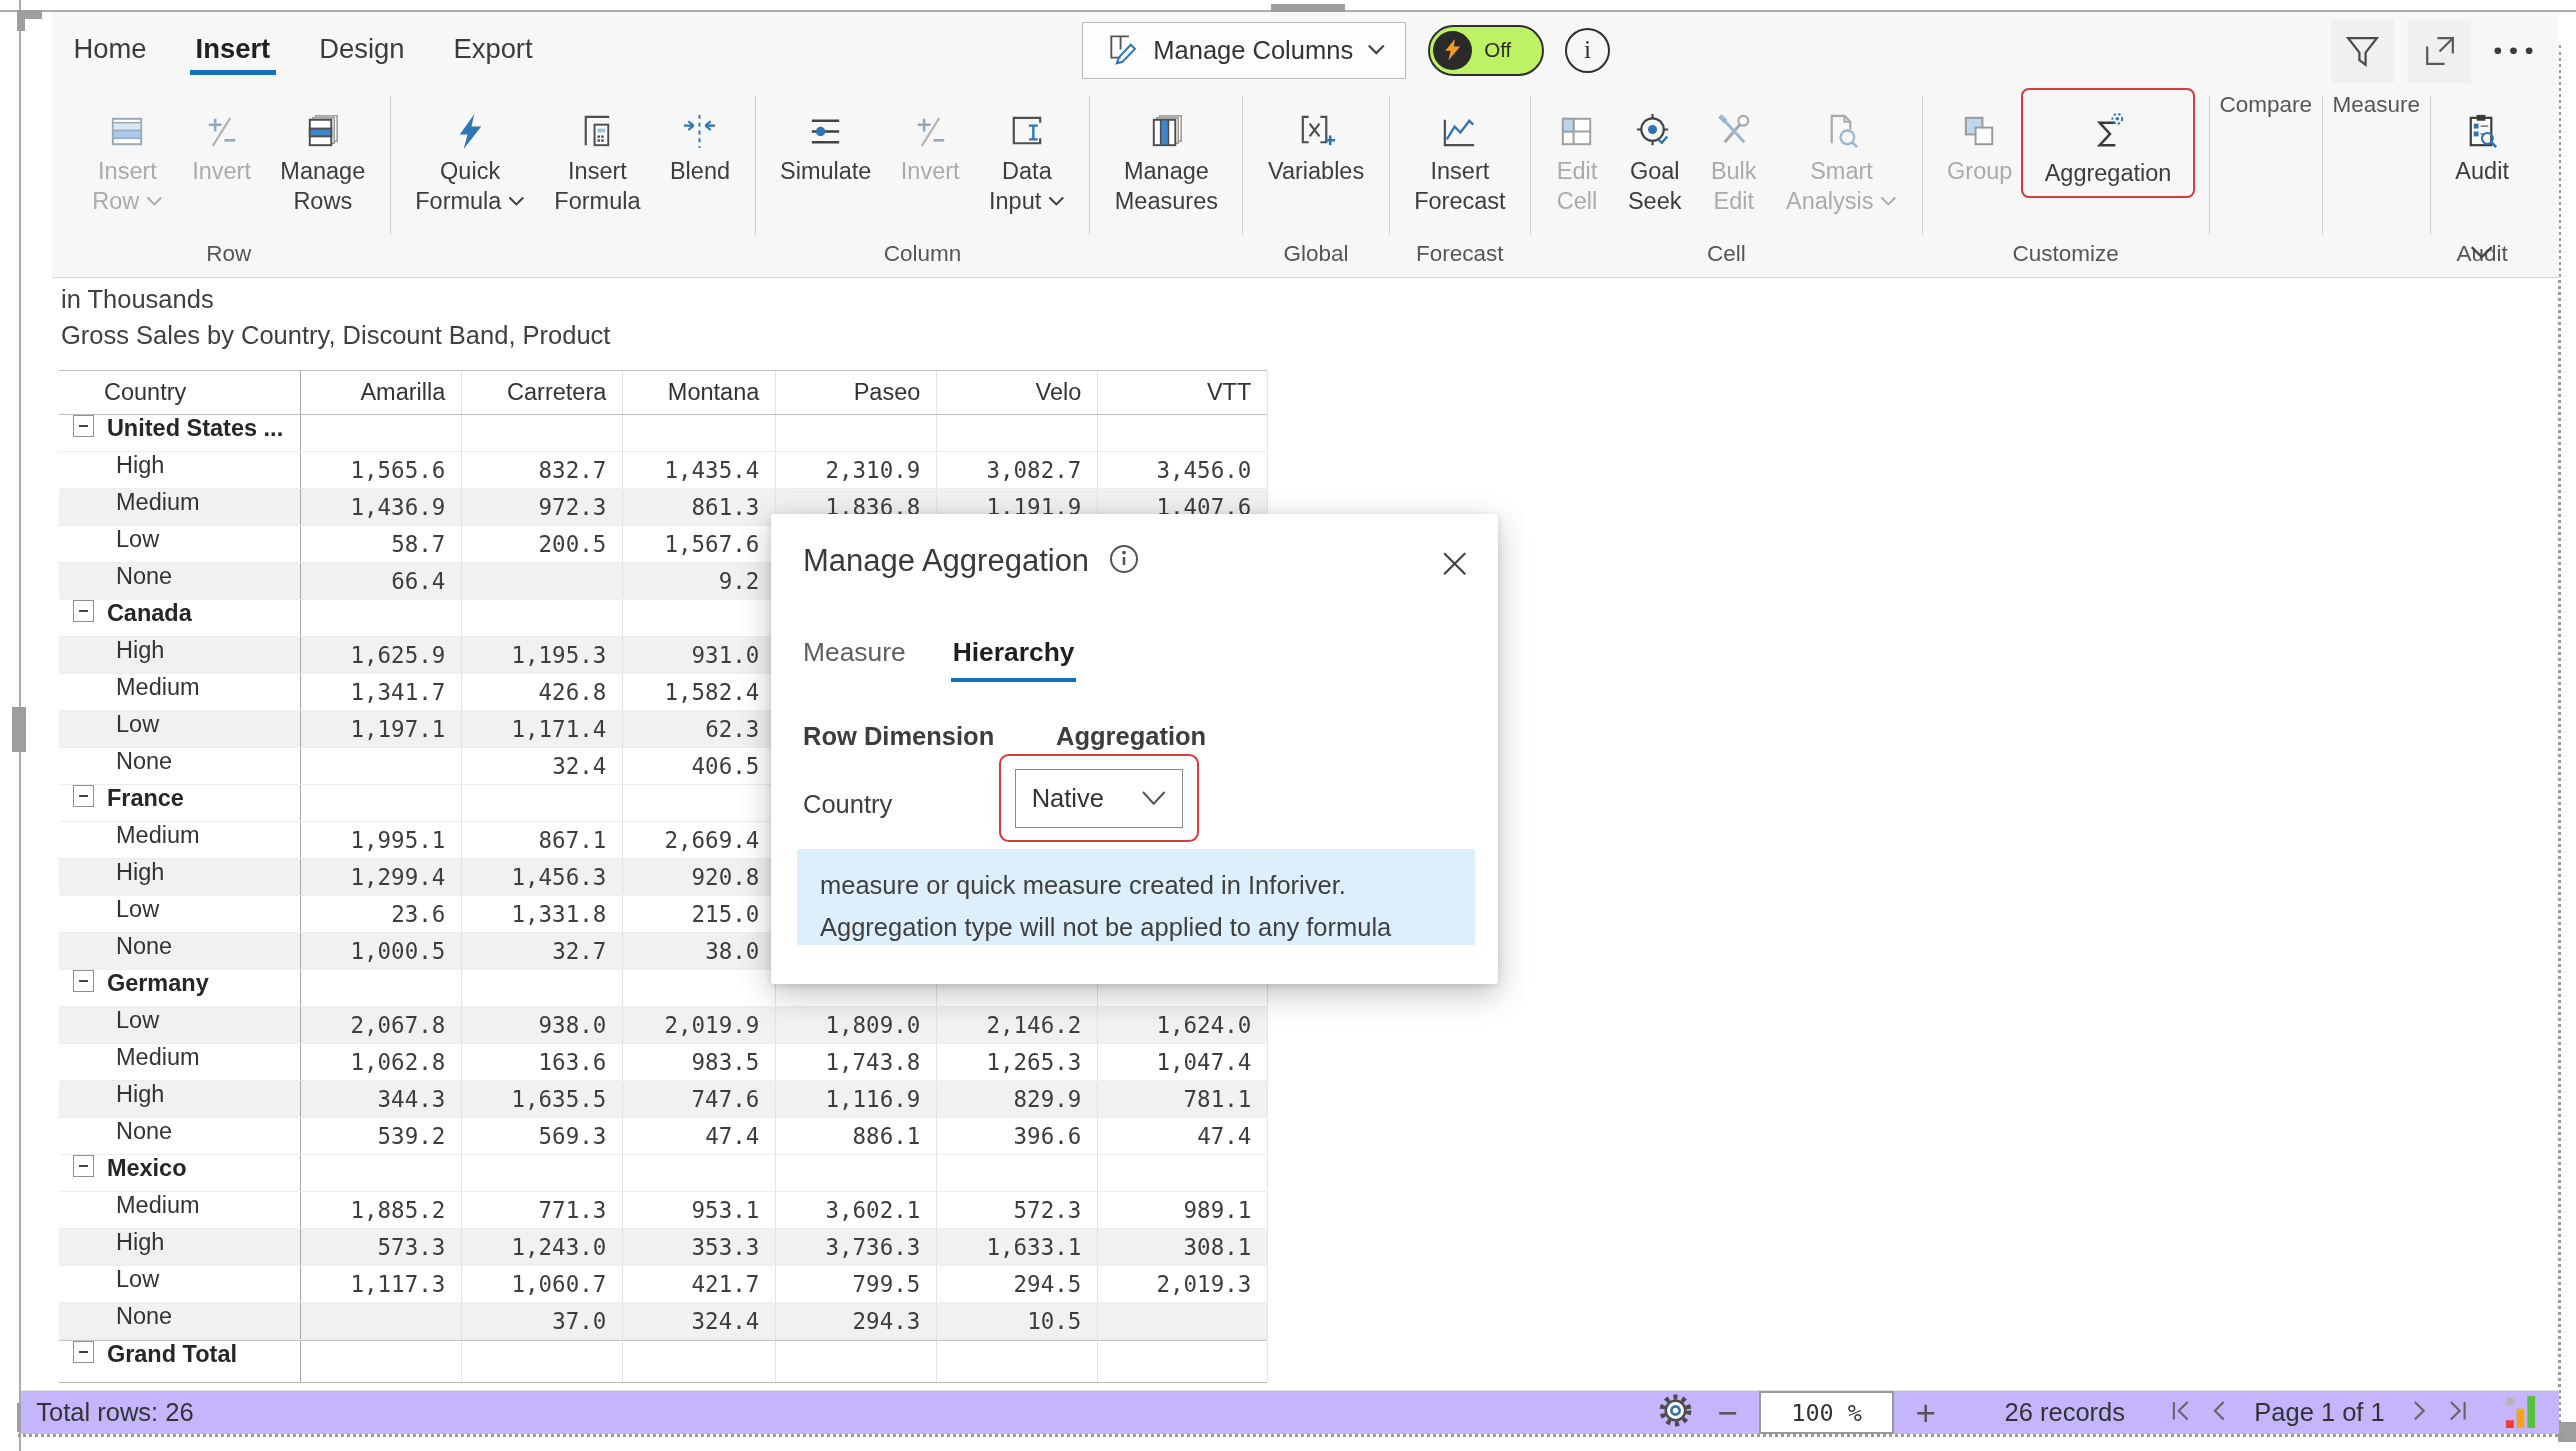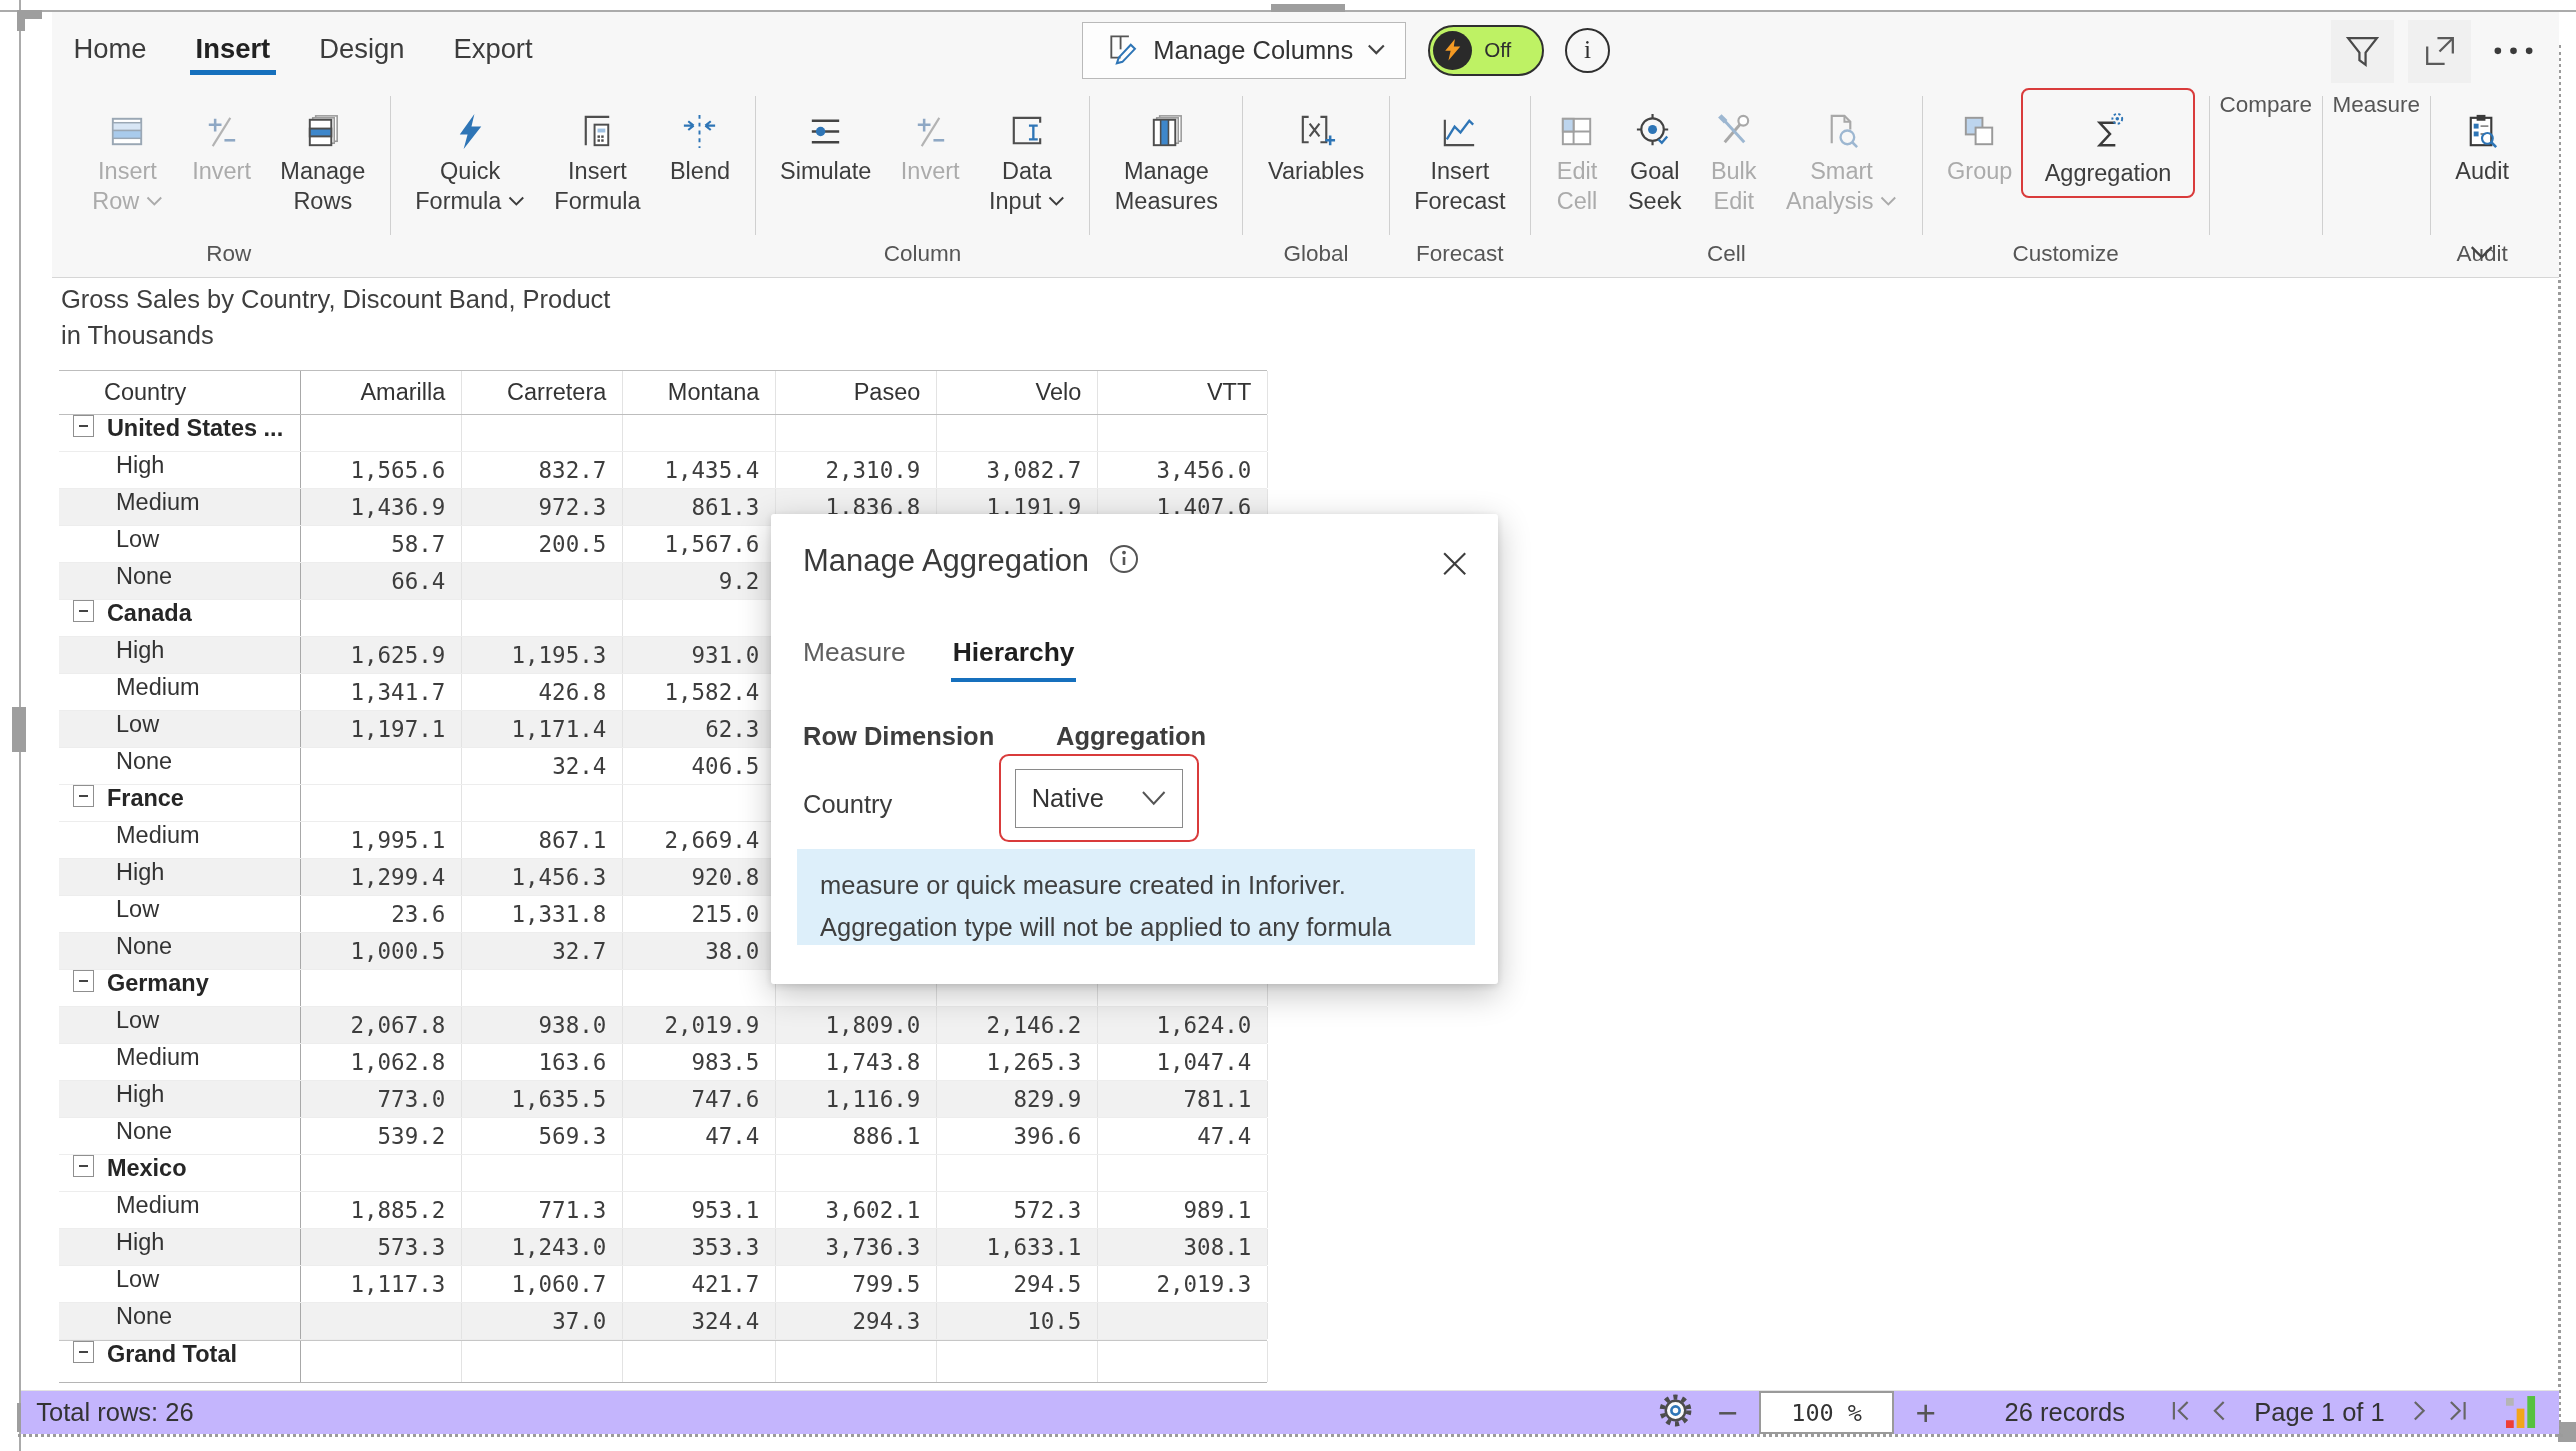--- a/index.html
+++ b/index.html
@@ -458,22 +458,22 @@
     </div>
 
   <div class="ribbon-collapse">
     <svg width="25.5" height="15.7" viewBox="0 0 17 11">
         <path d="M1.5 1.5 L8.5 8.5 L15.5 1.5" fill="none" stroke="#444" stroke-width="1.6"></path>
       </svg>
   </div>
 </div>
 
 <div class="vtitle">
+  <div>in Thousands</div>
   <div>Gross Sales by Country, Discount Band, Product</div>
-  <div>in Thousands</div>
 </div>
 
 <div class="dtable">
   <div class="thr thead" id="thead">
       <div class="th-country"><span>Country</span></div>
       <div class="th-val cv first">
         <span>Amarilla</span>
       </div>
       <div class="th-val cv">
         <span>Carretera</span>
@@ -669,21 +669,21 @@
         <div class="c-label datalabel">Medium</div>
         <div class="cv c-num first">1,062.8</div>
         <div class="cv c-num">163.6</div>
         <div class="cv c-num">983.5</div>
         <div class="cv c-num">1,743.8</div>
         <div class="cv c-num">1,265.3</div>
         <div class="cv c-num last">1,047.4</div>
       </div>
       <div class="tr shade">
         <div class="c-label datalabel">High</div>
-        <div class="cv c-num first">773.0</div>
+        <div class="cv c-num first">344.3</div>
         <div class="cv c-num">1,635.5</div>
         <div class="cv c-num">747.6</div>
         <div class="cv c-num">1,116.9</div>
         <div class="cv c-num">829.9</div>
         <div class="cv c-num last">781.1</div>
       </div>
       <div class="tr">
         <div class="c-label datalabel">None</div>
         <div class="cv c-num first">539.2</div>
         <div class="cv c-num">569.3</div>

